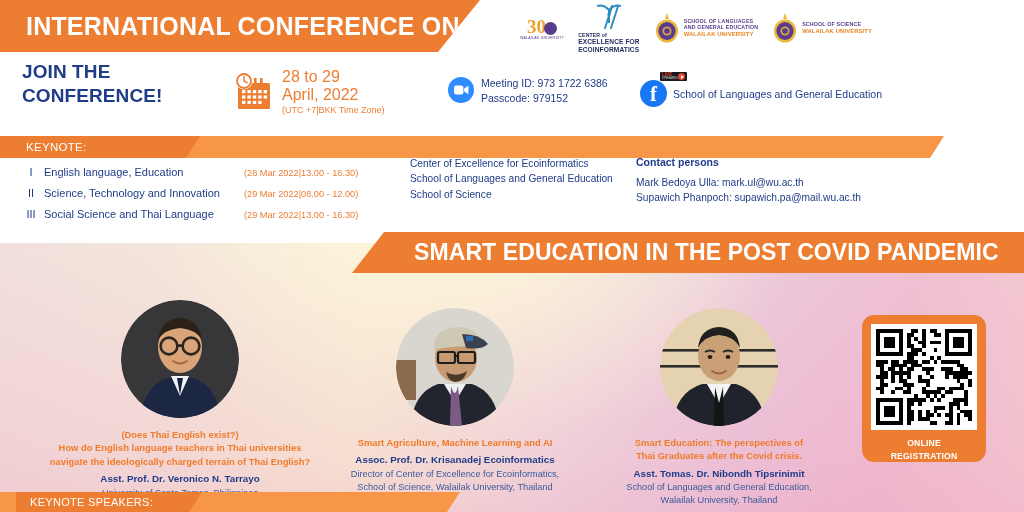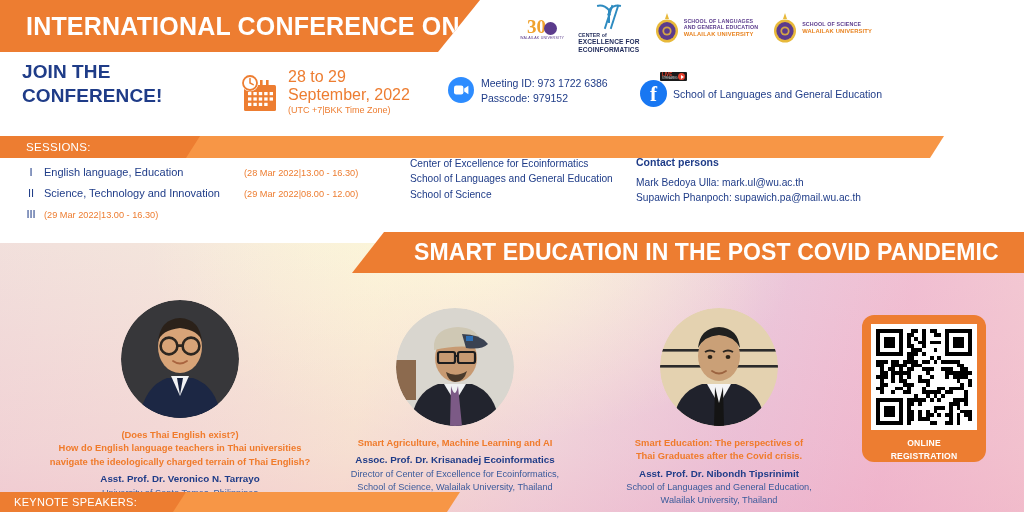--- a/index.html
+++ b/index.html
@@ -49,21 +49,21 @@
   .wu-seal { width: 26px; height: 32px; display:block; }
   .wu-lines { display:flex; flex-direction:column; justify-content:center; line-height:1.22;}
   .wu-lines .l1 { font-size: 5.3px; font-weight: bold; color:#5B3B8C; letter-spacing:0.15px;}
   .wu-lines .l2 { font-size: 5.8px; font-weight: bold; color:#E8821E; letter-spacing:0.15px;}
 
   
   .join-block { position: absolute; left: 22px; top: 60px; }
   .join-line { color:#1F3C88; font-size: 19px; font-weight:bold; line-height: 1.28; letter-spacing:0.1px;}
 
   
-  .date-block { position:absolute; left: 238px; top: 68px; display:flex; gap: 8px; align-items:flex-end;}
+  .date-block { position:absolute; left: 232px; top: 68px; display:flex; gap: 8px; align-items:flex-start;}
   .cal-icon { width: 42px; height: 42px; position:relative; flex:none; margin-top:3px;}
   .date-text .dline { color:#ED7D31; font-size:16px; line-height:1.12; font-family:"Liberation Sans", sans-serif;}
   .date-text .dsub { color:#ED7D31; font-size:9px; margin-top:1px; }
 
   
   .zoom-block { position:absolute; left: 448px; top: 76px; display:flex; gap:7px; align-items:flex-start;}
   .zoom-icon { width: 26px; height: 26px; border-radius:50%; background:#2D8CFF; display:flex; align-items:center; justify-content:center; flex:none; margin-top:1px;}
   .zoom-lines div { color:#1F3C88; font-size:10.5px; line-height:1.45; }
 
   
@@ -148,21 +148,21 @@
   .qr-grid i { display:block; }
   .qr-label { color:#fff; font-size: 8.6px; font-weight:bold; text-align:center; line-height:1.5; margin-top: 7px; letter-spacing:0.2px;}
 
   
   .keynote-bar {
     position:absolute; left:0; top: 492px; width: 460px; height: 20px;
     background:#F79646;
     clip-path: polygon(0 0, 460px 0, 447px 20px, 0 20px);
   }
   .keynote-tab {
-    position:absolute; left:0; top: 492px; width: 186px; height: 20px;
+    position:absolute; left:16px; top: 492px; width: 186px; height: 20px;
     background:#ED7D31;
     clip-path: polygon(0 0, 186px 0, 173px 20px, 0 20px);
     display:flex; align-items:center;
   }
   .keynote-label { color:#fff; font-size:11px; padding-left:14px; letter-spacing:0.3px;}
 </style>
 </head>
 <body>
 
 <div class="poster">
@@ -260,21 +260,21 @@
             <rect x="15.4" y="29.8" width="3.4" height="3.2"></rect>
           <rect x="20.8" y="29.8" width="3.4" height="3.2"></rect>
             <rect x="26.2" y="29.8" width="3.4" height="3.2"></rect>
         </g>
         <circle cx="12" cy="10" r="8.5" fill="#ffffff"></circle>
         <circle cx="12" cy="10" r="7" fill="none" stroke="#ED7D31" stroke-width="1.8"></circle>
         <path d="M12 5.6 L12 10 L15.2 11.6" stroke="#ED7D31" stroke-width="1.5" fill="none" stroke-linecap="round"></path>
       </svg>
       <div class="date-text">
         <div class="dline">28 to 29</div>
-        <div class="dline">September, 2022</div>
+        <div class="dline">April, 2022</div>
         <div class="dsub">(UTC +7|BKK Time Zone)</div>
       </div>
     </div>
 
     <div class="zoom-block">
       <div class="zoom-icon">
         <svg width="15" height="10" viewBox="0 0 15 10">
           <rect x="0" y="0.6" width="9.4" height="8.8" rx="2.2" fill="#fff"></rect>
           <path d="M10.2 3.6 L14.4 0.8 L14.4 9.2 L10.2 6.4 Z" fill="#fff"></path>
         </svg>
@@ -294,36 +294,37 @@
             <div class="lt2">STREAMING</div>
           </div>
           <div class="play"></div>
         </div>
       </div>
       <div class="fb-text">School of Languages and General Education</div>
     </div>
 
     <div class="sessions-bar"></div>
     <div class="sessions-tab">
-      <div class="sessions-label">SESSIONS:</div>
+      <div class="sessions-label">KEYNOTE:</div>
     </div>
 
     <div class="sessions-list">
       <div class="s-row">
         <div class="s-num">I</div>
         <div class="s-name">English language, Education</div>
         <div class="s-time">(28 Mar 2022|13.00 - 16.30)</div>
       </div>
       <div class="s-row">
         <div class="s-num">II</div>
         <div class="s-name">Science, Technology and Innovation</div>
         <div class="s-time">(29 Mar 2022|08.00 - 12.00)</div>
       </div>
       <div class="s-row">
         <div class="s-num">III</div>
+        <div class="s-name">Social Science and Thai Language</div>
         <div class="s-time">(29 Mar 2022|13.00 - 16.30)</div>
       </div>
     </div>
 
     <div class="org-block">
       <div class="col-line">Center of Excellence for Ecoinformatics</div>
       <div class="col-line">School of Languages and General Education</div>
       <div class="col-line">School of Science</div>
     </div>
 
@@ -428,21 +429,21 @@
             <path d="M45 44 Q50 41 55 44" stroke="#2a2520" stroke-width="2" fill="none"></path>
             <path d="M63 44 Q68 41 73 44" stroke="#2a2520" stroke-width="2" fill="none"></path>
             <ellipse cx="50" cy="49" rx="2.4" ry="1.9" fill="#2a2218"></ellipse>
             <ellipse cx="68" cy="49" rx="2.4" ry="1.9" fill="#2a2218"></ellipse>
             <path d="M52 63 Q59 68 66 63" stroke="#9c6440" stroke-width="1.8" fill="none" stroke-linecap="round"></path>
           </g>
         </svg>
       </div>
       <div class="spk-topic" style="white-space:pre-line">Smart Education: The perspectives of
 Thai Graduates after the Covid crisis.</div>
-      <div class="spk-name">Asst. Prof. Dr. Nibondh Tipsrinimit</div>
+      <div class="spk-name">Asst. Tomas. Dr. Nibondh Tipsrinimit</div>
       <div class="spk-aff" style="white-space:pre-line">School of Languages and General Education,
 Walailak University, Thailand</div>
     </div>
 
   </div>
 
   <div class="qr-card">
     <div class="qr-box">
       <div class="qr-grid" id="qr-grid" style="grid-template-columns: repeat(25, 1fr); grid-template-rows: repeat(25, 1fr);">
           <i style="background: rgb(0, 0, 0);"></i>

